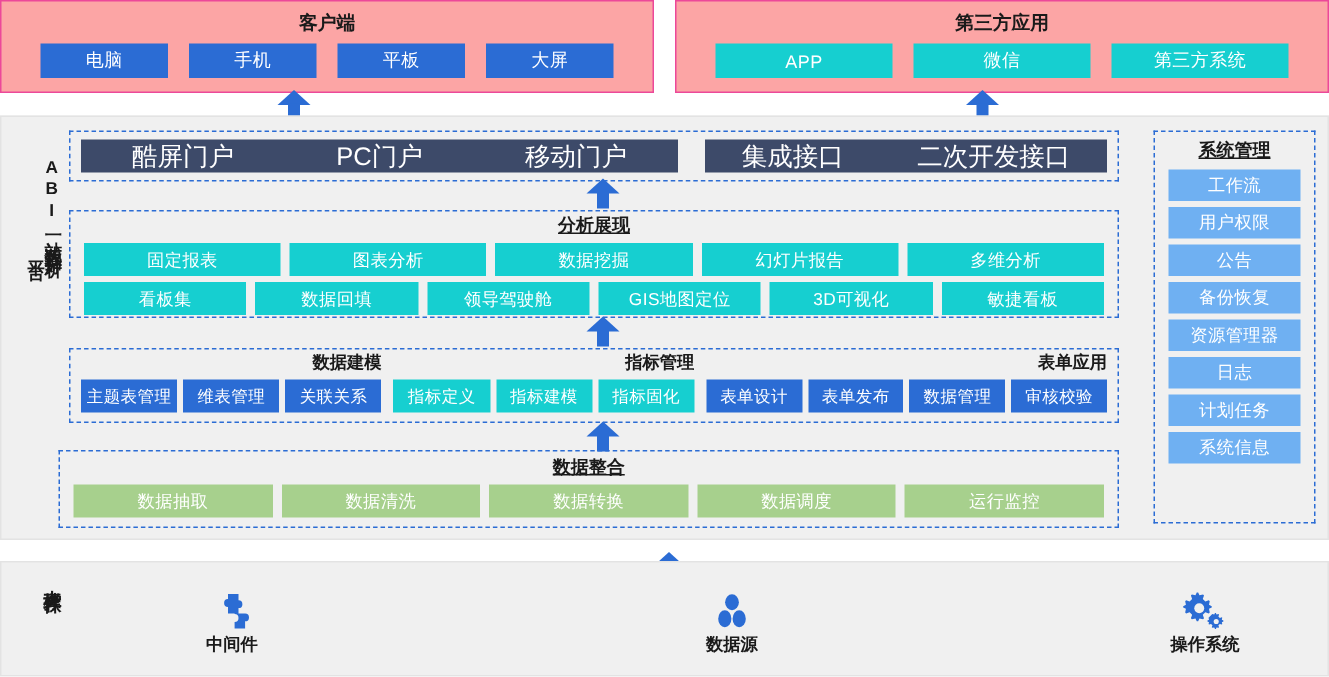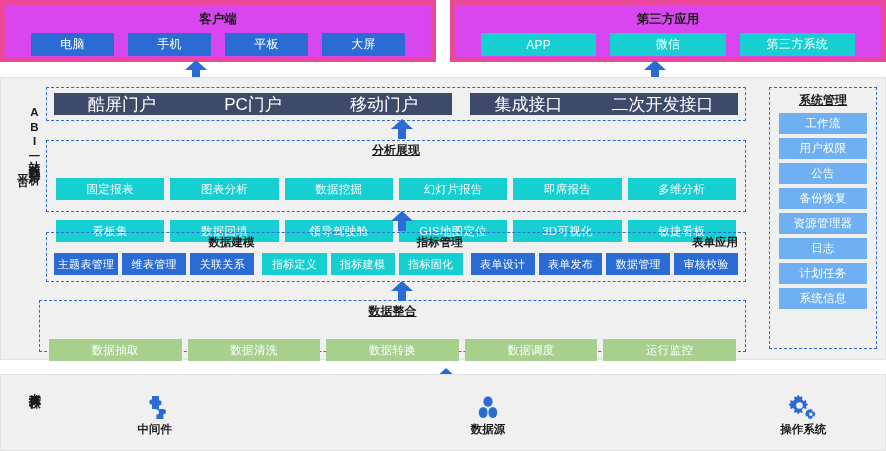--- a/index.html
+++ b/index.html
@@ -17,21 +17,21 @@
     color:#fff; font-size:11.5px; font-weight:400;
     height:22px; letter-spacing:.3px; white-space:nowrap;
   }
   .chip.blue  { background:#2b6cd4; }
   .chip.teal  { background:#16cfd0; }
   .chip.green { background:#a7d08d; }
   .chip.lblue { background:#6fb0f2; }
 
   
   .toprow { position:absolute; left:0; top:0; width:886px; height:62px; display:flex; }
-  .panel-grey { background:#d946ef; border:5px solid #ec4899; }
+  .panel-grey { background:#fca5a5; border:1px solid #ec4899; }
   .client-panel { width:436px; height:62px; position:relative; }
   .third-panel  { width:436px; height:62px; position:relative; margin-left:14px; }
   .panel-title {
     position:absolute; top:6px; left:0; width:100%; text-align:center;
     font-size:12.5px; font-weight:bold; color:#1a1a1a;
   }
   .panel-chips {
     position:absolute; top:28px; left:0; width:100%;
     display:flex; justify-content:center; gap:14px; padding:0 26px;
   }
@@ -82,21 +82,21 @@
   .navybar span { padding:0 4px; }
   .navy-left  { left:8px;  width:398px; }
   .navy-right { left:424px; width:268px; }
 
   
   .sec { position:absolute; left:45px; width:700px; }
   .sec-title {
     text-align:center; font-size:12px; font-weight:bold; color:#1a1a1a;
     height:15px; line-height:15px;text-decoration:underline;
   }
-  .grid-row { display:flex; gap:6px; padding:0 10px; margin-top:20px; }
+  .grid-row { display:flex; gap:6px; padding:0 10px; margin-top:4px; }
   .grid-row .chip { flex:1 1 0; }
 
   
   .trio { display:flex; padding:0 8px; gap:8px; }
   .trio-g { display:flex; flex-direction:column; }
   .trio-g .ttl { text-align:right; font-size:11.5px; font-weight:bold; color:#1a1a1a; height:15px; line-height:15px; }
   .trio-g .chips { display:flex; gap:4px; margin-top:3px; }
   .trio-g .chips .chip { flex:1 1 0; font-size:11px; }
 
   
@@ -185,21 +185,20 @@
     </div>
 
     <div class="dashed" style="left:45px; top:62px; width:700px; height:72px;"></div>
     <div class="sec" style="top:65px;">
       <div class="sec-title">分析展现</div>
       <div class="grid-row">
         <div class="chip teal">固定报表</div>
         <div class="chip teal">图表分析</div>
         <div class="chip teal">数据挖掘</div>
         <div class="chip teal">幻灯片报告</div>
-        <div class="chip teal">即席报告</div>
         <div class="chip teal">多维分析</div>
       </div>
       <div class="grid-row">
         <div class="chip teal">看板集</div>
         <div class="chip teal">数据回填</div>
         <div class="chip teal">领导驾驶舱</div>
         <div class="chip teal">GIS地图定位</div>
         <div class="chip teal">3D可视化</div>
         <div class="chip teal">敏捷看板</div>
       </div>

